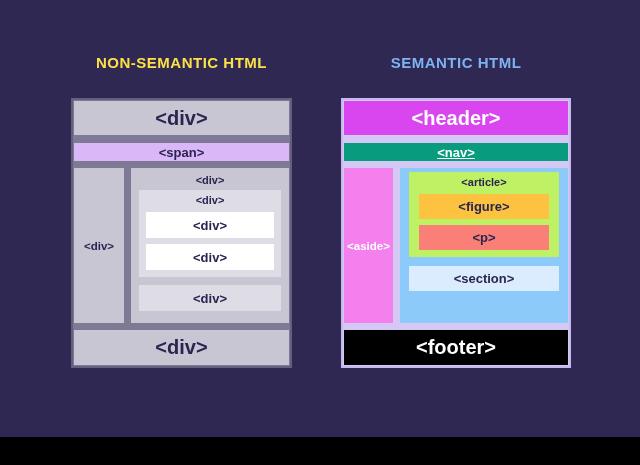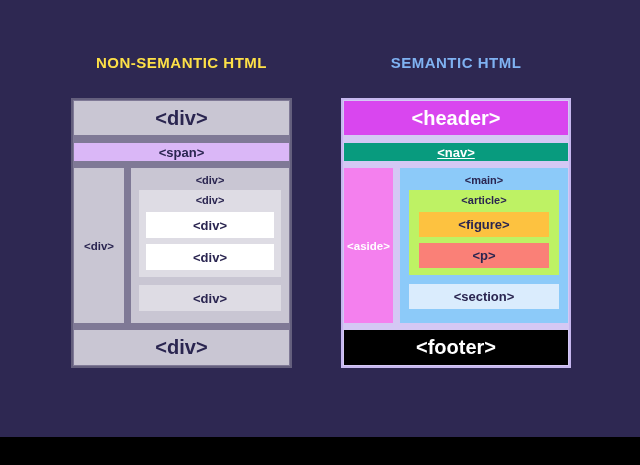--- a/index.html
+++ b/index.html
@@ -106,21 +106,20 @@
   </div>
   <div class="row-bottom gray-box center-box big-label navy">&lt;div&gt;</div>
 </div>
 
 <div class="panel panel-right">
   <div class="row-top header-box center-box big-label white">&lt;header&gt;</div>
   <div class="row-thin nav-bar center-box small-label white">&lt;nav&gt;</div>
   <div class="row-mid">
     <div class="aside-box center-box mid-label white">&lt;aside&gt;</div>
     <div class="main-r">
-      <div class="area-label navy">&lt;main&gt;</div>
       <div class="article-box">
         <div class="area-label navy" style="padding:2px 0 0;">&lt;article&gt;</div>
         <div class="figure-box center-box small-label navy">&lt;figure&gt;</div>
         <div class="p-box center-box small-label navy">&lt;p&gt;</div>
       </div>
       <div class="section-box center-box small-label navy">&lt;section&gt;</div>
     </div>
   </div>
   <div class="row-bottom footer-box center-box big-label white">&lt;footer&gt;</div>
 </div>

